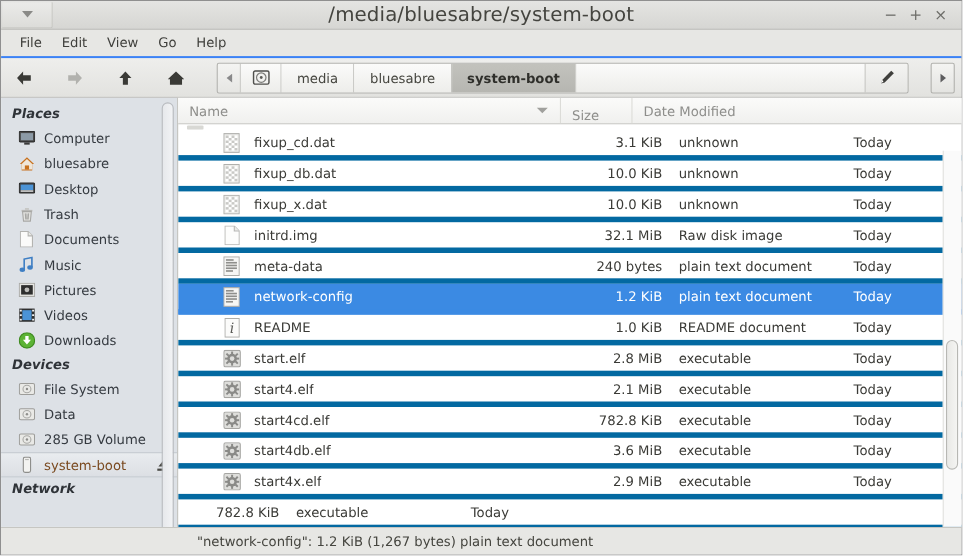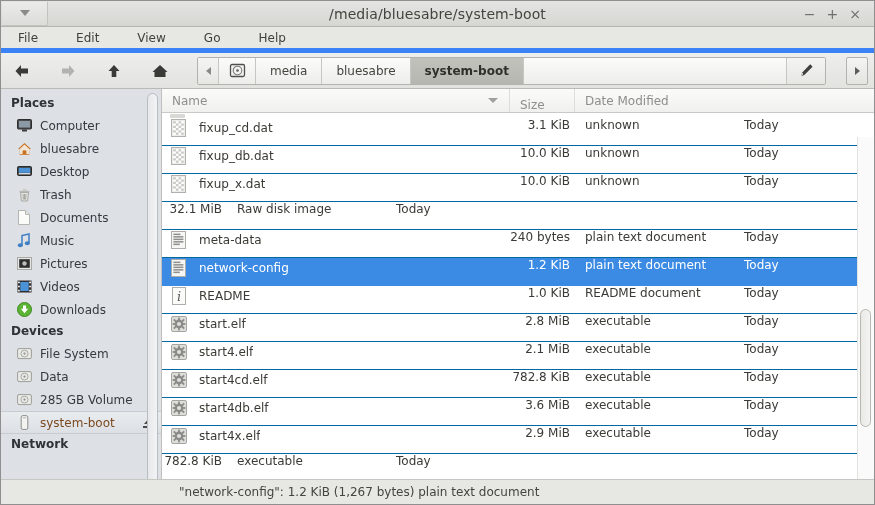--- a/index.html
+++ b/index.html
@@ -56,47 +56,46 @@
   .tri-down {
     width: 0; height: 0;
     border-left: 5px solid transparent;
     border-right: 5px solid transparent;
     border-top: 6px solid #8a8a87;
   }
   .title-text {
     position: absolute;
     left: 0; right: 0;
     text-align: center;
-    font-size: 14px;
+    font-size: 18px;
     color: #44443f;
     letter-spacing: .1px;
     pointer-events: none;
   }
   .win-btns {
     margin-left: auto;
     display: flex;
     align-items: center;
     gap: 11px;
     padding-right: 13px;
     color: #6e6e6a;
   }
   .win-btns span { font-size: 14px; line-height: 1; cursor: default; }
   .wb-close { font-size: 15px; }
 
   
   .menubar {
     height: 26px;
     flex: 0 0 26px;
     background: #e7e7e4;
-    border-bottom: 5px solid #3b82f6;
+    border-bottom: 2px solid #3b82f6;
     display: flex;
     align-items: center;
     padding-left: 8px;
     box-sizing: border-box;
-    gap: 20px;
   }
   .menu-item {
     padding: 3px 9px;
     font-size: 12px;
     color: #3f3f3b;
     border-radius: 2px;
   }
 
   
   .toolbar {
@@ -189,20 +188,21 @@
     position: relative;
     overflow: hidden;
     box-sizing: border-box;
   }
   .sb-inner { padding-top: 4px; }
   .sb-head {
     font-weight: bold;
     font-size: 12px;
     color: #2f3338;
     padding: 3px 0 4px 10px;
+    font-style: italic;
   }
   .sb-row {
     height: 23px;
     display: flex;
     align-items: center;
     padding-left: 14px;
     padding-right: 6px;
     font-size: 12px;
     color: #353a40;
     box-sizing: border-box;
@@ -289,25 +289,26 @@
     display: flex;
     align-items: flex-end;
     padding-left: 8px;
     overflow: hidden;
   }
   .toprow-clip .ghost { width:15px;height:4px;background:#d8d8d4;border-radius:1px; }
 
   .row {
     height: 28px;
     display: flex;
-    align-items: flex-start;
-    border-bottom: 1px solid #0369a1;
+    align-items: center;
+    border-bottom: 5px solid #0369a1;
     font-size: 12px;
     color: #3a3a36;
     box-sizing: border-box;
+    padding-left: 32px;
   }
   .row.sel { background: #3b8ae3; color: #ffffff; border-bottom-color: #3b8ae3; }
   .c-name { width: 348px; flex: 0 0 348px; display: flex; align-items: center; padding-left: 8px; box-sizing: border-box; overflow: hidden; }
   .c-size { width: 65px;  flex: 0 0 65px;  text-align: right; padding-right: 5px; box-sizing: border-box; white-space: nowrap; }
   .c-type { width: 159px; flex: 0 0 159px; padding-left: 10px; box-sizing: border-box; white-space: nowrap; overflow: hidden; }
   .c-date { flex: 1 1 auto; padding-left: 10px; box-sizing: border-box; white-space: nowrap; }
   .fico { width: 17px; height: 20px; flex: 0 0 17px; margin-right: 12px; display:flex;align-items:center;justify-content:center; }
   .fname { white-space: nowrap; overflow: hidden; }
 
   .vscroll {
@@ -689,20 +690,29 @@
                     </g>
                   </svg>
                 </span>
                 <span class="fname">fixup_x.dat</span>
               </div>
               <div class="c-size">10.0 KiB</div>
               <div class="c-type">unknown</div>
               <div class="c-date">Today</div>
             </div>
             <div class="row">
+              <div class="c-name">
+                <span class="fico">
+                  <svg width="14" height="18" viewBox="0 0 14 18">
+                    <path d="M0.5 0.5 L9 0.5 L13.5 5 L13.5 17.5 L0.5 17.5 Z" fill="#fdfdfc" stroke="#b8b8b5"></path>
+                    <path d="M9 0.5 L9 5 L13.5 5" fill="#ededea" stroke="#b8b8b5"></path>
+                  </svg>
+                </span>
+                <span class="fname">initrd.img</span>
+              </div>
               <div class="c-size">32.1 MiB</div>
               <div class="c-type">Raw disk image</div>
               <div class="c-date">Today</div>
             </div>
             <div class="row">
               <div class="c-name">
                 <span class="fico">
                   <svg width="15" height="18" viewBox="0 0 15 18">
                     <rect x="0.5" y="0.5" width="14" height="17" fill="#f6f6f4" stroke="#adadaa"></rect>
                     <g fill="#8f8f8c">

